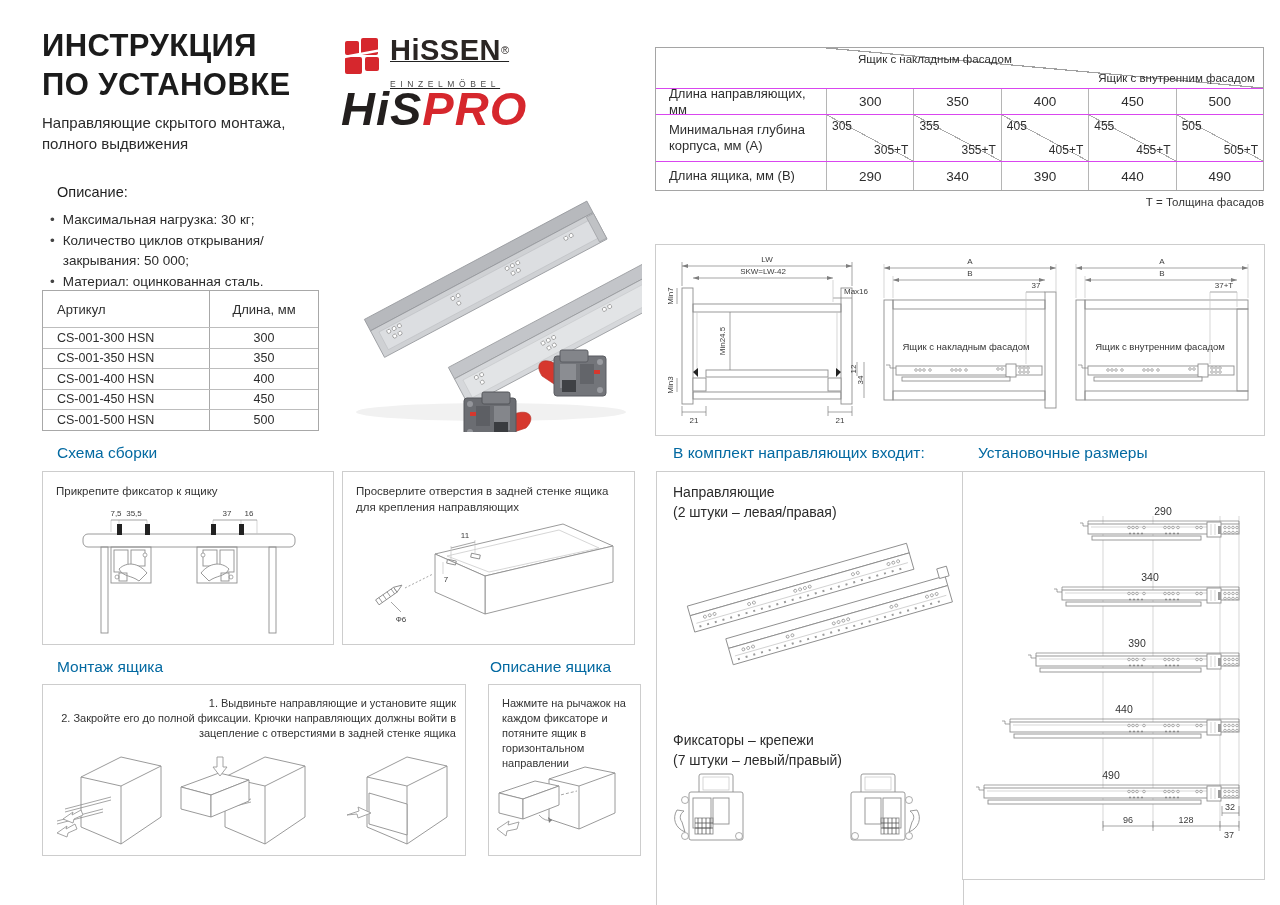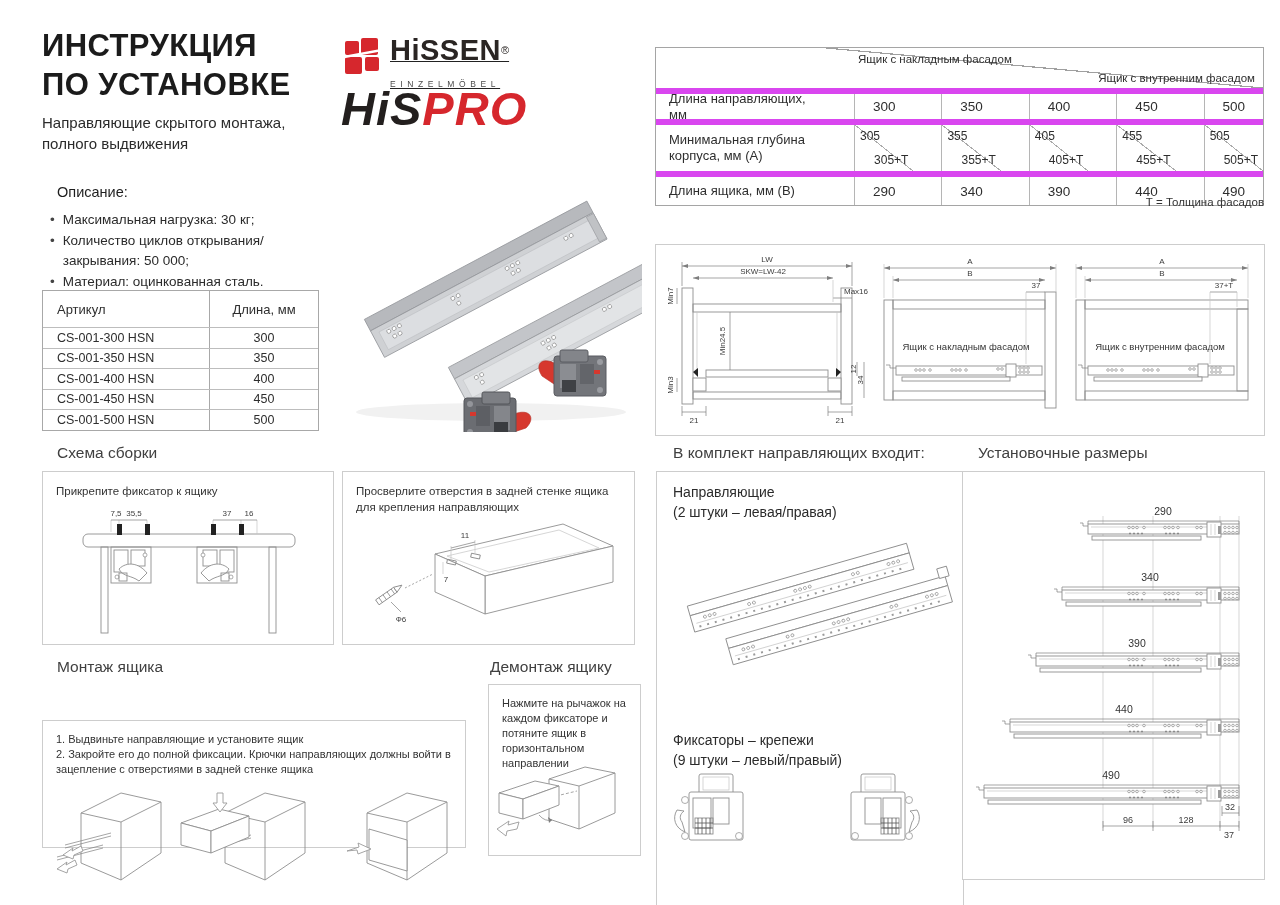--- a/index.html
+++ b/index.html
@@ -25,21 +25,21 @@
 
   
   .spec-table{left:655px;top:47px;width:609px;border:1px solid #a5a5a5;box-sizing:border-box;font-size:13px;}
   .st-header{display:flex;height:40px;}
   .st-corner{width:170px;box-sizing:border-box;}
   .st-diag{flex:1;position:relative;
      background:linear-gradient(to top right,transparent calc(50% - .6px),#9f9f9f calc(50% - .6px),
                 #9f9f9f calc(50% + .6px),transparent calc(50% + .6px));}
   .st-diag-top{position:absolute;left:32px;top:5px;font-size:11.5px;color:#2e2e2e;}
   .st-diag-bot{position:absolute;right:8px;bottom:4px;font-size:11.5px;color:#2e2e2e;}
-  .st-row{display:flex;border-top:6px solid #d946ef;gap:28px;}
+  .st-row{display:flex;border-top:1px solid #d946ef;}
   .st-label{width:170px;box-sizing:border-box;padding:3px 6px 3px 13px;display:flex;align-items:center;
             font-size:13px;color:#2e2e2e;line-height:16px;}
   .st-cell{flex:1;border-left:1px solid #b5b5b5;display:flex;align-items:center;justify-content:center;
            font-size:13.5px;color:#2e2e2e;position:relative;}
   .r1{height:25px;} .r2{height:46px;} .r3{height:28px;}
   .st-dcell{background:linear-gradient(to top right,transparent calc(50% - .5px),#ababab calc(50% - .5px),
             #ababab calc(50% + .5px),transparent calc(50% + .5px));}
   .dc-top{position:absolute;left:5px;top:4px;font-size:12px;}
   .dc-bot{position:absolute;right:5px;bottom:4px;font-size:12px;}
   .spec-note{left:1014px;top:196px;width:250px;text-align:right;font-size:11.5px;color:#333;}
@@ -53,21 +53,21 @@
   
   .art-table{left:42px;top:290px;width:277px;border:1px solid #a8a8a8;box-sizing:border-box;}
   .at-row{display:flex;border-top:1px solid #bdbdbd;height:19.5px;align-items:center;font-size:12.5px;color:#2e2e2e;}
   .at-head{height:36px;border-top:none;font-size:13px;}
   .at-c1{width:166px;box-sizing:border-box;padding-left:14px;}
   .at-c2{flex:1;border-left:1px solid #a8a8a8;text-align:center;align-self:stretch;display:flex;
          align-items:center;justify-content:center;}
 
   
   .panel{position:absolute;border:1px solid #cdcdcd;background:#fff;box-sizing:border-box;}
-  .section-h{font-size:15.5px;font-weight:500;color:#404040;}
+  .section-h{font-size:15.5px;font-weight:500;color:#0369a1;}
   .panel-text{position:absolute;left:13px;top:11px;font-size:11.5px;line-height:16px;color:#333;}
 
   
   svg text{font-family:"Liberation Sans",sans-serif;}
   .tl{stroke:#8e8e8e;stroke-width:.9;fill:none;}
   .tlf{stroke:#8e8e8e;stroke-width:.9;fill:#fff;}
   .thin{stroke:#c4c4c4;stroke-width:.7;fill:none;}
   .dml{stroke:#7e7e7e;stroke-width:.7;fill:none;}
   .dmt{font-size:8px;fill:#3c3c3c;}
   .dmt9{font-size:9px;fill:#3c3c3c;}
@@ -498,21 +498,21 @@
       <line x1="104" y1="32" x2="128" y2="26" class="dml"></line>
       <text x="118" y="22" text-anchor="middle" class="dmt">11</text>
       <line x1="96" y1="46" x2="96" y2="58" class="thin"></line>
       <text x="99" y="66" text-anchor="middle" class="dmt">7</text>
       <line x1="54" y1="96" x2="44" y2="86" class="dml"></line>
       <text x="54" y="106" text-anchor="middle" class="dmt">Ф6</text>
     </svg>
   </div>
 
   <div class="abs section-h" style="left:57px;top:658px;">Монтаж ящика</div>
-  <div class="panel" style="left:42px;top:720px;width:424px;height:128px;">
+  <div class="panel" style="left:42px;top:684px;width:424px;height:172px;text-align:right;">
     <div class="panel-text" style="font-size:11px;line-height:15px;width:400px;">
       <div>1. Выдвиньте направляющие и установите ящик</div>
       <div>2. Закройте его до полной фиксации. Крючки направляющих должны войти в зацепление с отверстиями в задней стенке ящика</div>
     </div>
     <svg class="abs" style="left:4px;top:58px;" width="414" height="110" viewBox="0 0 414 110">
       <g transform="translate(14,6)">
         <polygon points="20,28 60,8 100,17 60,37" class="tlf"></polygon>
         <line x1="20" y1="28" x2="20" y2="78" class="tl"></line>
           <line x1="60" y1="37" x2="60" y2="95" class="tl"></line>
         <line x1="100" y1="17" x2="100" y2="68" class="tl"></line>
@@ -544,21 +544,21 @@
         <line x1="20" y1="28" x2="20" y2="78" class="tl"></line>
           <line x1="60" y1="37" x2="60" y2="95" class="tl"></line>
         <line x1="100" y1="17" x2="100" y2="68" class="tl"></line>
         <polyline points="20,78 60,95 100,68" class="tl"></polyline>
         <polygon points="22,44 60,55 60,86 22,75" class="tlf"></polygon>
         <path d="M0,66 L12,62 L11,58 L24,64 L11,69 L10,65 Z" class="arr"></path>
       </g>
     </svg>
   </div>
 
-  <div class="abs section-h" style="left:490px;top:658px;">Демонтаж ящику</div>
+  <div class="abs section-h" style="left:490px;top:658px;">Описание ящика</div>
   <div class="panel" style="left:488px;top:684px;width:153px;height:172px;">
     <div class="panel-text" style="font-size:11px;line-height:15px;width:128px;">Нажмите на рычажок на каждом фиксаторе и потяните ящик в горизонтальном направлении</div>
     <svg class="abs" style="left:4px;top:74px;" width="145" height="92" viewBox="0 0 145 92">
       <polygon points="56,20 92,8 122,14 86,27" class="tlf"></polygon>
       <line x1="56" y1="20" x2="56" y2="60" class="tl"></line>
         <line x1="86" y1="27" x2="86" y2="70" class="tl"></line>
       <line x1="122" y1="14" x2="122" y2="54" class="tl"></line>
       <polyline points="56,60 86,70 122,54" class="tl"></polyline>
       <line x1="34" y1="44" x2="84" y2="32" class="dml" stroke-dasharray="3,2"></line>
       <polygon points="6,34 42,22 66,27 30,40" class="tlf"></polygon>
@@ -620,21 +620,21 @@
             <circle cx="205" cy="6" r="1.5"></circle>
               <circle cx="210" cy="6" r="1.5"></circle>
               <circle cx="215" cy="6" r="1.5"></circle>
           </g>
           <rect x="222" y="-18" width="10" height="10" class="tlf"></rect>
         </g>
       </g>
     </svg>
     <div class="abs" style="left:16px;top:258px;font-size:14px;line-height:20px;color:#2b2b2b;">
       <div>Фиксаторы – крепежи</div>
-      <div>(9 штуки – левый/правый)</div>
+      <div>(7 штуки – левый/правый)</div>
     </div>
     <svg class="abs" style="left:14px;top:300px;" width="252" height="78" viewBox="0 0 252 78">
       <g transform="translate(6,2)">
         <path d="M0 36 C-5 44 -2 54 8 58 L5 48 C2 44 3 40 7 37 Z" class="tlf"></path>
         <rect x="22" y="0" width="34" height="20" rx="2" class="tlf"></rect>
         <rect x="26" y="3" width="26" height="13" class="thin"></rect>
         <rect x="12" y="18" width="54" height="48" rx="2" class="tlf"></rect>
         <rect x="16" y="24" width="18" height="30" class="tl"></rect>
         <rect x="36" y="24" width="16" height="26" class="tl"></rect>
         <rect x="18" y="44" width="18" height="16" class="tl"></rect>

